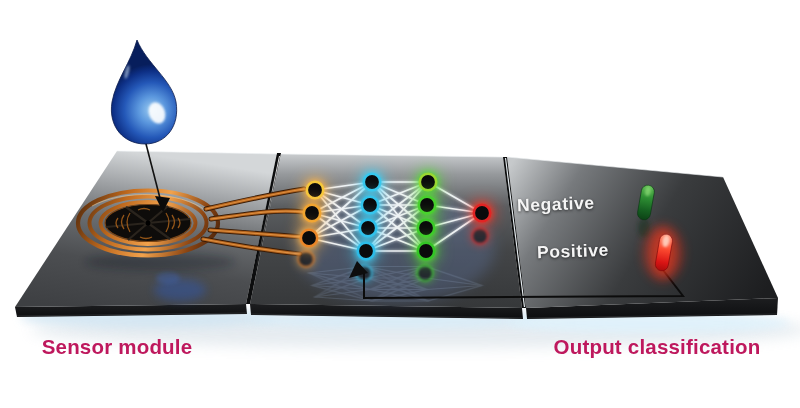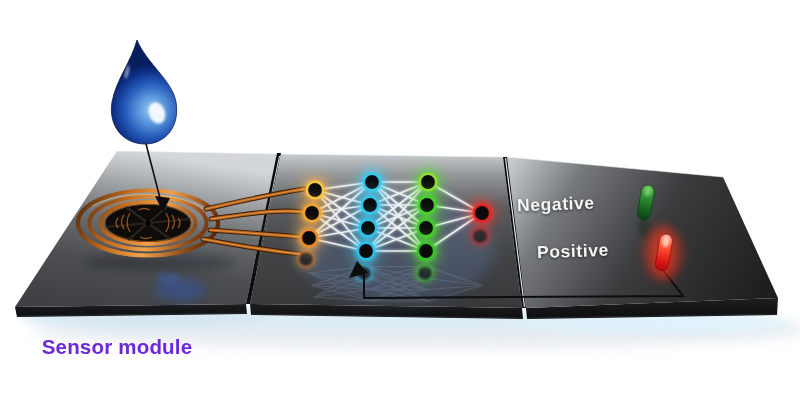--- a/index.html
+++ b/index.html
@@ -1,20 +1,20 @@
 <!DOCTYPE html>
 <html><head>
 <meta charset="utf-8">
 <style>
   html,body{margin:0;padding:0;background:#ffffff;}
   #stage{position:relative;width:800px;height:408px;background:#ffffff;overflow:hidden;
          font-family:"Liberation Sans",sans-serif;}
   #art{position:absolute;left:0;top:0;}
   .cap{position:absolute;transform:translateX(-50%);font-size:20.5px;font-weight:bold;
-       color:#6d28d9;letter-spacing:0.2px;white-space:nowrap;text-align:center;}
+       color:#be185d;letter-spacing:0.2px;white-space:nowrap;text-align:center;}
   .onpanel{position:absolute;font-size:17.5px;font-weight:bold;color:#f5f5f5;
        letter-spacing:0.6px;text-shadow:0 1px 3px rgba(0,0,0,0.65);transform:rotate(-2deg);
        white-space:nowrap;}
 </style>
 </head>
 <body>
 
 <div id="stage">
 <svg id="art" width="800" height="408" viewBox="0 0 800 408">
   <defs>
@@ -260,13 +260,14 @@
       <rect x="657.5" y="234" width="13" height="37" rx="6.5" fill="url(#gRedCap)" stroke="#7a0808" stroke-width="0.6"></rect>
       <ellipse cx="664" cy="241" rx="3.5" ry="6" fill="#ffd8c8" opacity="0.85" filter="url(#b1)"></ellipse>
     </g>
   </g>
 </svg>
 
 <div class="onpanel" style="left:517px;top:194px">Negative</div>
 <div class="onpanel" style="left:537px;top:241px">Positive</div>
 
 <div class="cap" style="left:117px;top:335px">Sensor module</div>
+<div class="cap" style="left:657px;top:335px">Output classification</div>
 </div>
 
 </body></html>

